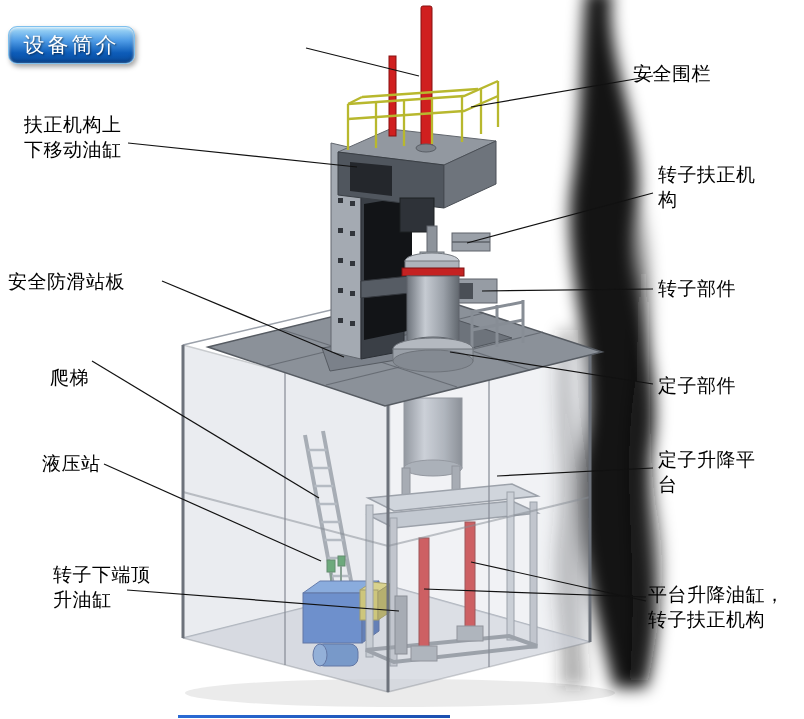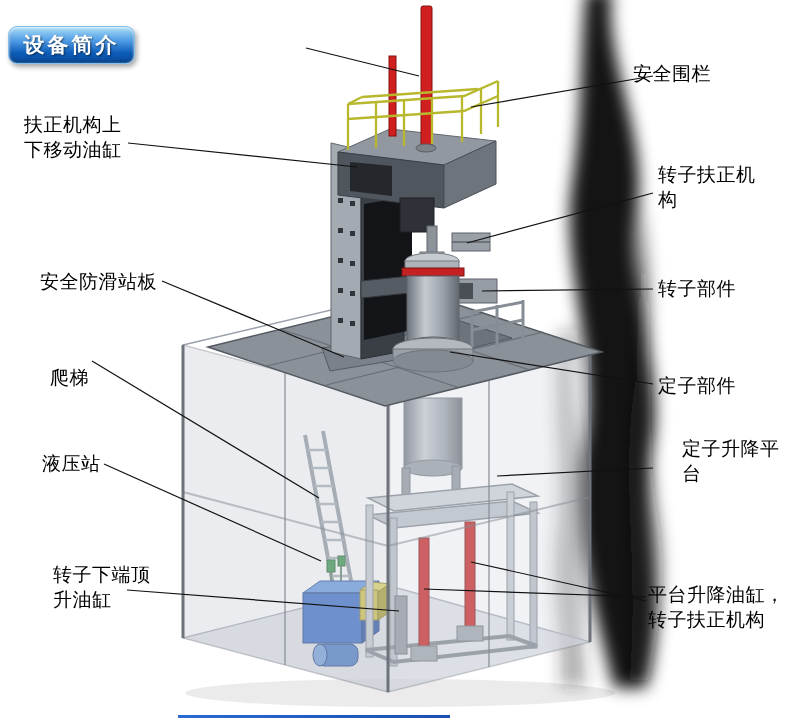--- a/index.html
+++ b/index.html
@@ -24,43 +24,43 @@
     position: absolute;
     left: 8px; top: 26px;
     width: 127px; height: 38px;
     border-radius: 9px;
     background: linear-gradient(180deg, #a9ddf8 0%, #4f9ce6 38%, #0d5cb8 72%, #0a4da0 100%);
     border: 1px solid #7fc0ee;
     box-shadow: 2px 3px 5px rgba(0,0,0,0.35), inset 0 1px 3px rgba(255,255,255,0.85), inset 0 -2px 4px rgba(0,0,0,0.25);
     display: flex; align-items: center; justify-content: center;
     color: #ffffff;
     font-size: 21px;
-    font-weight: bold;
+    font-weight: normal;
     letter-spacing: 3px;
     text-shadow: 1px 1px 2px rgba(0,0,0,0.55);
   }
 
   .lbl {
     position: absolute;
     font-size: 19px;
     line-height: 1.32;
     letter-spacing: 0.5px;
     color: #000000;
     word-break: break-all;
   }
   .lbl-0  { left: 196px; top: 20px;  width: 122px; }
   .lbl-1  { left: 633px; top: 63px;  width: 92px; font-family: Liberation Mono, monospace;  }
   .lbl-2  { left: 24px;  top: 112px; width: 102px; }
   .lbl-3  { left: 658px; top: 162px; width: 102px; }
-  .lbl-4  { left: 40px;  top: 269px; width: 132px; }
+  .lbl-4  { left: 8px;  top: 269px; width: 132px; }
   .lbl-5  { left: 658px; top: 276px; width: 92px;  }
   .lbl-6  { left: 50px;  top: 365px; width: 52px;  }
   .lbl-7  { left: 658px; top: 373px; width: 92px;  }
   .lbl-8  { left: 42px;  top: 451px; width: 72px;  }
-  .lbl-9  { left: 658px; top: 436px; width: 102px; margin-left: 24px; }
+  .lbl-9  { left: 658px; top: 447px; width: 102px; }
   .lbl-10 { left: 32px;  top: 562px; width: 102px; margin-left: 21px; }
   .lbl-11 { left: 648px; top: 582px; width: 146px; }
 
   .footer {
     position: absolute;
     left: 0; right: 0;
     top: 688px;
     text-align: center;
     font-size: 16px;
     color: #1a1a1a;

